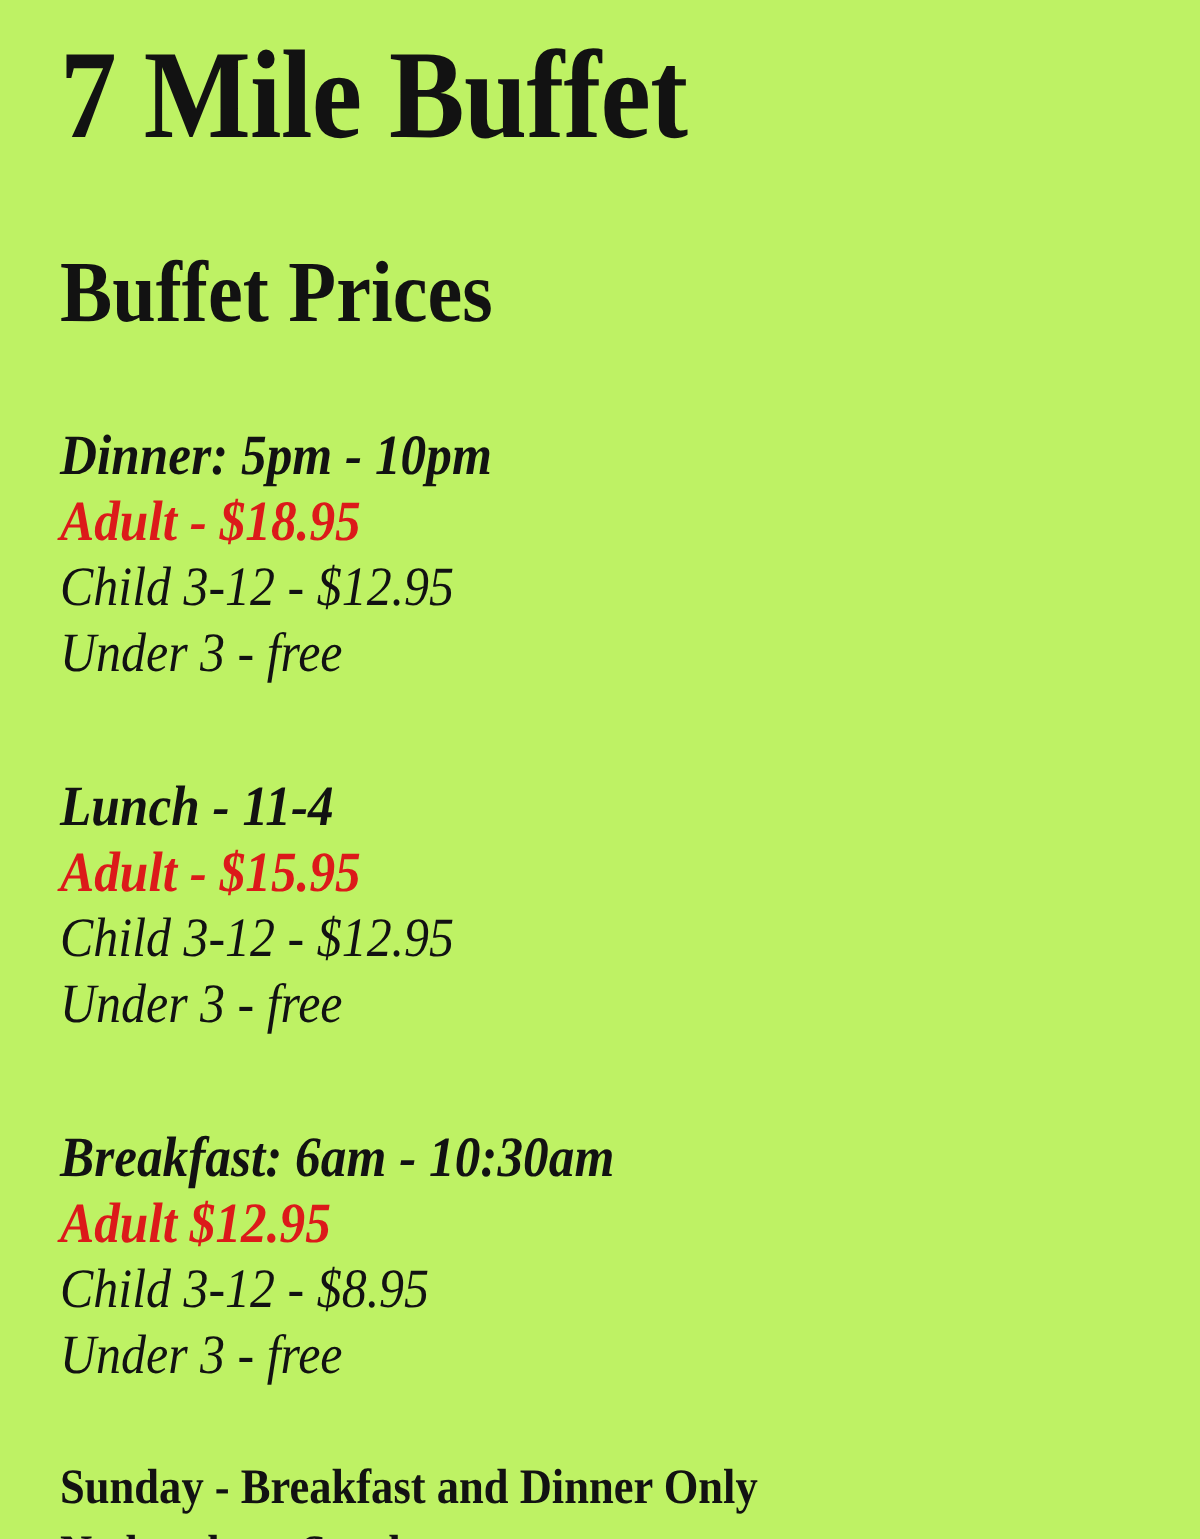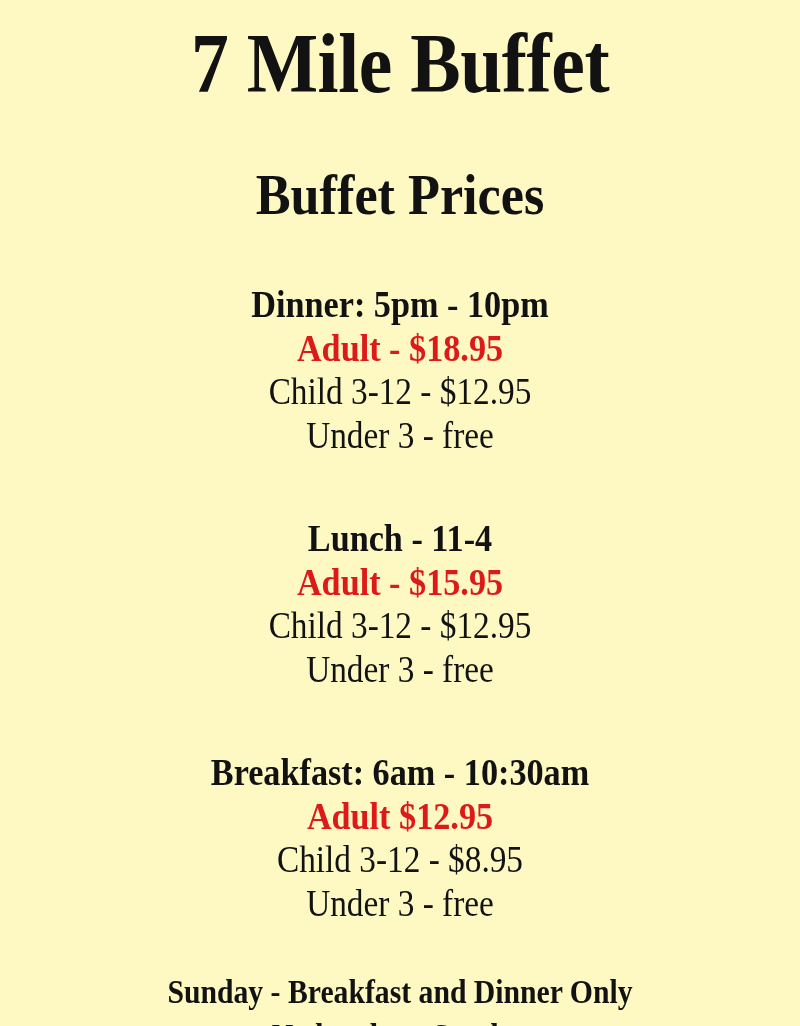--- a/index.html
+++ b/index.html
@@ -6,24 +6,24 @@
   html, body {
     margin: 0;
     padding: 0;
     background: #ffffff;
   }
   #poster {
     position: relative;
     width: 800px;
     height: 1026px;
     margin: 0 auto;
-    background: #fef9c3;
+    background: #bef264;
     color: #121212;
     font-family: "Liberation Serif", "DejaVu Serif", serif;
-    text-align: center;
+    text-align: left;
     overflow: hidden;
     -webkit-font-smoothing: antialiased;
   }
 
   
   .poster-title {
     font-size: 84px;
     font-weight: bold;
     line-height: 1;
     letter-spacing: -0.5px;
@@ -42,20 +42,21 @@
     transform: scaleX(0.90);
     transform-origin: 50% 0;
     white-space: nowrap;
   }
 
   
   .sections {
     margin: 0;
     padding: 0;
     list-style: none;
+    font-style: italic;
   }
   .meal-section {
     margin: 0;
     padding: 0;
   }
   .meal-section.first-section {
     padding-top: 58px;
   }
   .meal-section + .meal-section {
     padding-top: 58px;

